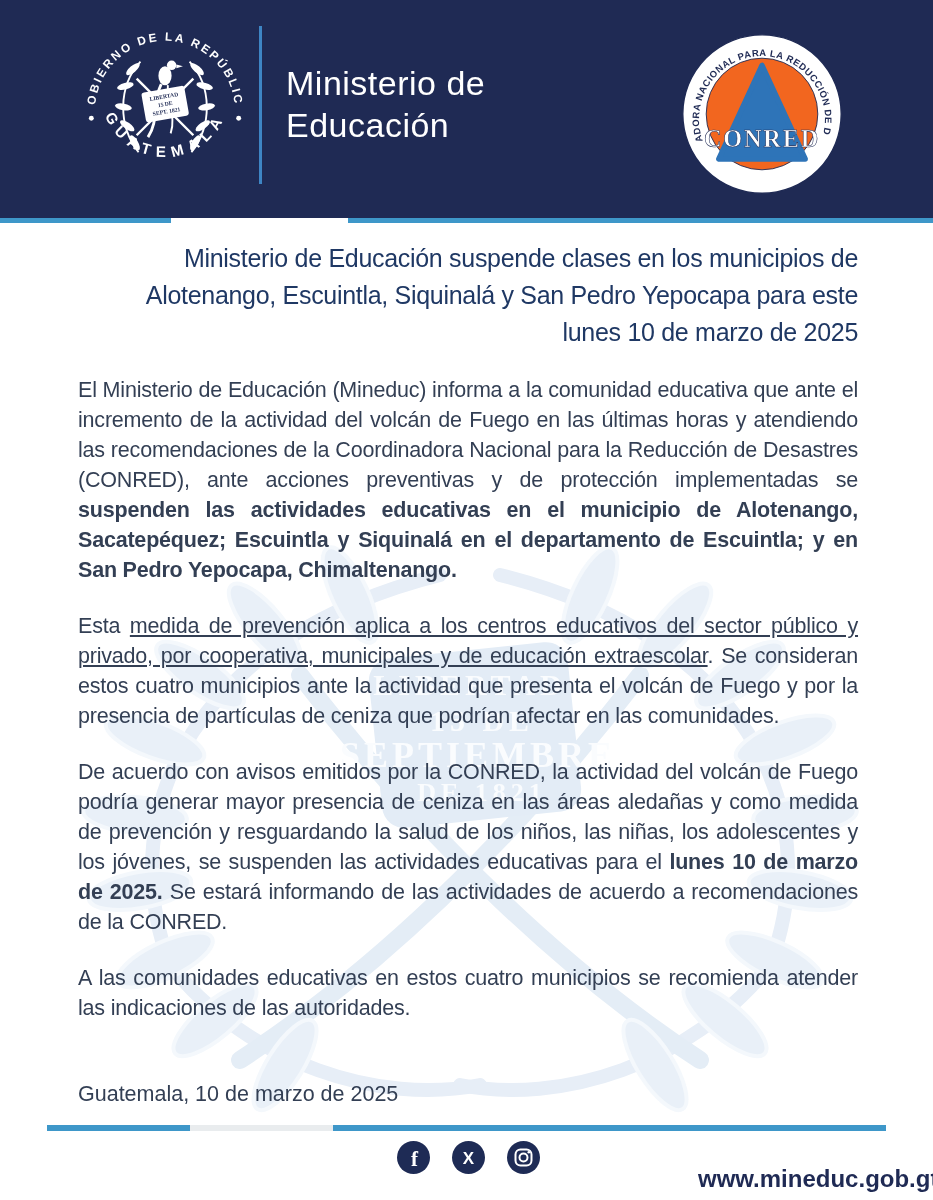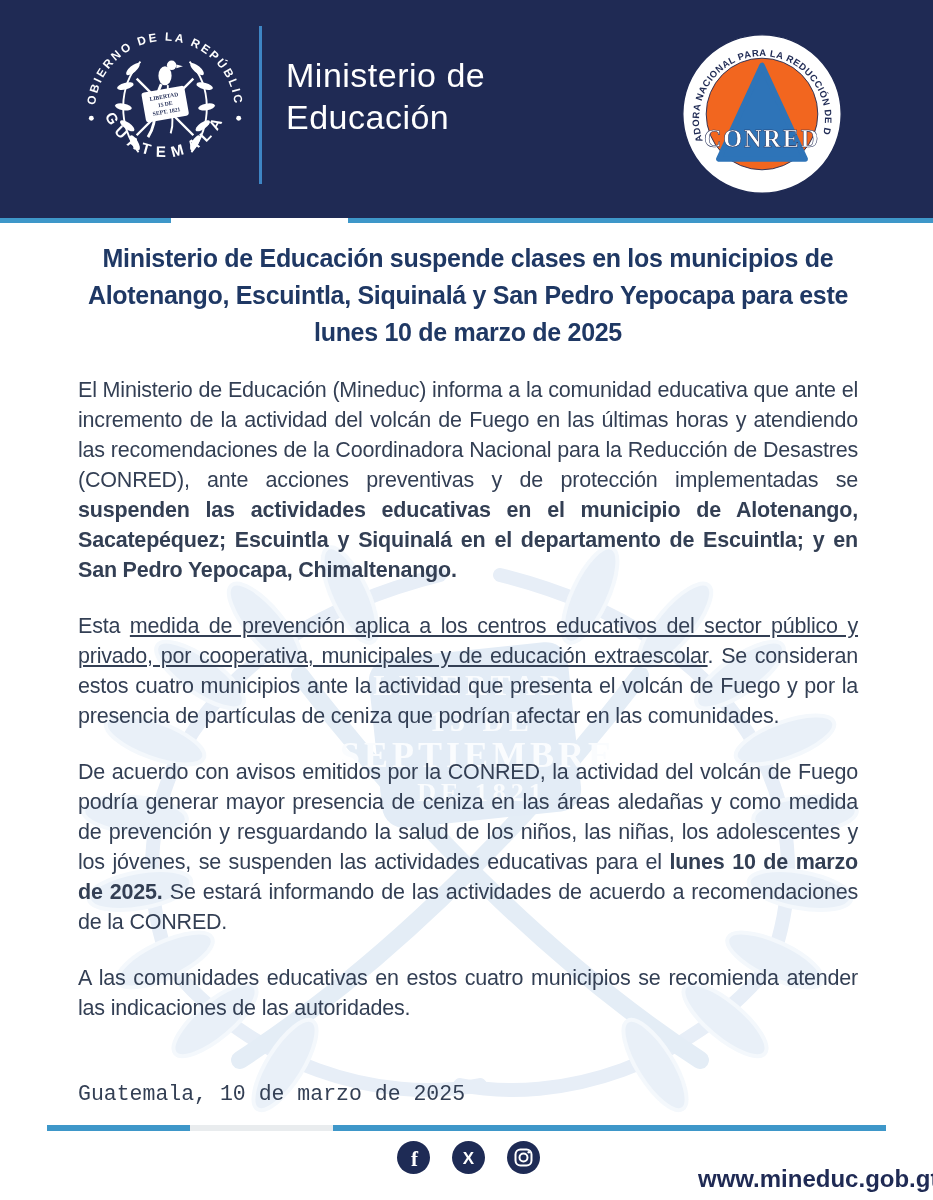--- a/index.html
+++ b/index.html
@@ -2,37 +2,37 @@
 <html><head>
 <meta charset="utf-8">
 <style>
   html,body{margin:0;padding:0;background:#ffffff;}
   .page{position:relative;width:933px;height:1200px;background:#ffffff;overflow:hidden;
         font-family:"Liberation Sans",sans-serif;}
   
   .topbar{position:absolute;left:0;top:0;width:933px;height:218px;background:#1f2a54;}
   .seal{position:absolute;left:80px;top:20px;}
   .hdr-divider{position:absolute;left:259px;top:26px;width:3px;height:158px;background:#3e85c4;}
-  .wordmark{position:absolute;left:286px;top:54px;color:#ffffff;line-height:42px;}
+  .wordmark{position:absolute;left:286px;top:62px;color:#ffffff;line-height:42px;}
   .wordmark .wm1{font-size:34px;font-weight:300;letter-spacing:.5px;display:block;}
   .wordmark .wm2{font-size:34px;font-weight:400;letter-spacing:.5px;display:block;}
   .conred{position:absolute;left:681px;top:33px;}
   .stripe{position:absolute;left:0;top:218px;width:933px;height:5px;background:#3e97c9;}
   .stripe-gap{position:absolute;left:171px;top:0;width:177px;height:5px;background:#ffffff;}
   
   .watermark{position:absolute;left:50px;top:545px;width:840px;height:580px;z-index:0;pointer-events:none;}
   
   .doc{position:absolute;left:78px;top:240px;width:780px;z-index:1;}
-  .headline{margin:0 0 24px 0;text-align:center;color:#1f3864;font-size:25px;line-height:37px;
-            font-weight:700;letter-spacing:-0.3px;}
+  .headline{margin:0 0 24px 0;text-align:right;color:#1f3864;font-size:25px;line-height:37px;
+            font-weight:400;letter-spacing:-0.3px;}
   .para{margin:16px 0 26px 0;text-align:justify;color:#333f54;font-size:21.5px;line-height:30px;
         letter-spacing:-0.2px;}
   .seg-b{font-weight:700;}
   .seg-u{text-decoration:underline;}
-  .dateline{margin:56px 0 4px 0;color:#333f54;font-size:21.5px;line-height:30px;font-family:Liberation Mono, monospace;}
+  .dateline{margin:56px 0 4px 0;color:#333f54;font-size:21.5px;line-height:30px;}
   
   .rule-seg{position:absolute;top:1125px;height:6px;}
   .rule-c1{left:47px;width:143px;background:#3e97c9;}
   .rule-lt{left:190px;width:143px;background:#e9ecee;}
   .rule-c2{left:333px;width:553px;background:#3e97c9;}
   .pbx{position:absolute;left:143px;top:1163px;color:#1f2a54;font-size:20px;font-weight:700;}
   .web{position:absolute;left:698px;top:1165px;color:#1f2a54;font-size:24px;font-weight:700;}
   .social{position:absolute;left:397px;top:1141px;display:flex;gap:22px;}
   .social svg{display:block;cursor:pointer;}
 </style>

